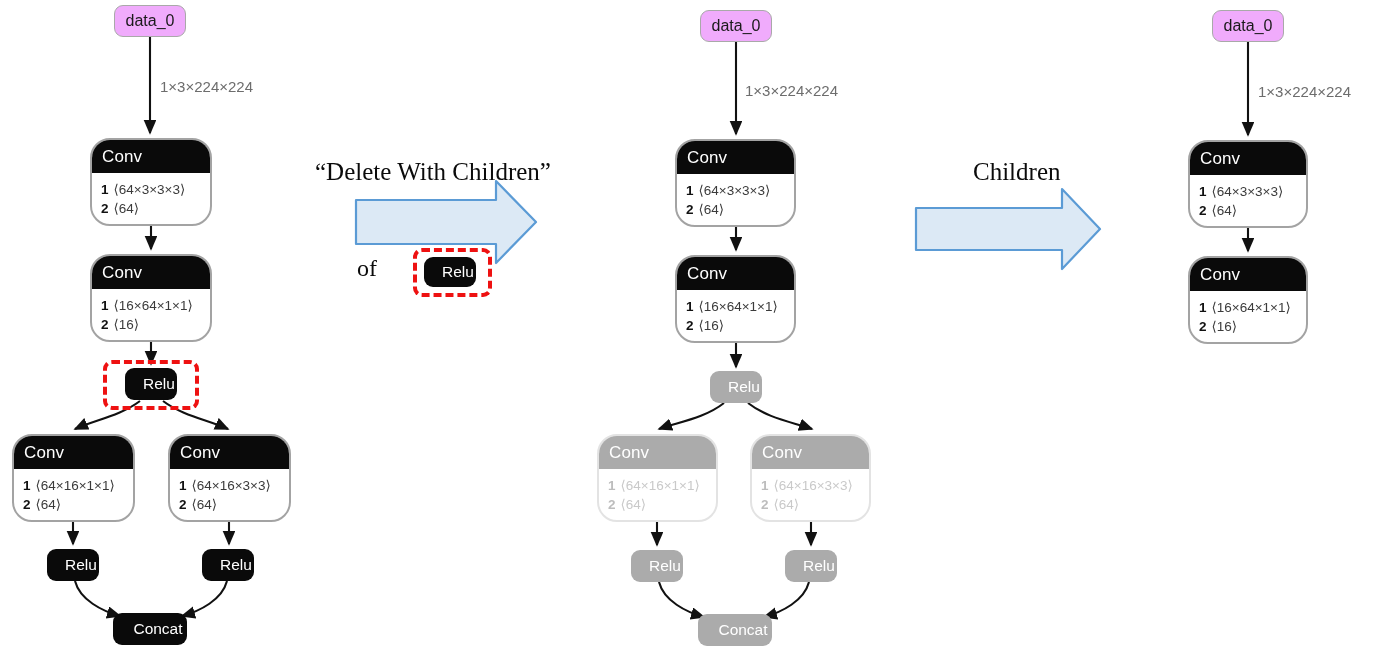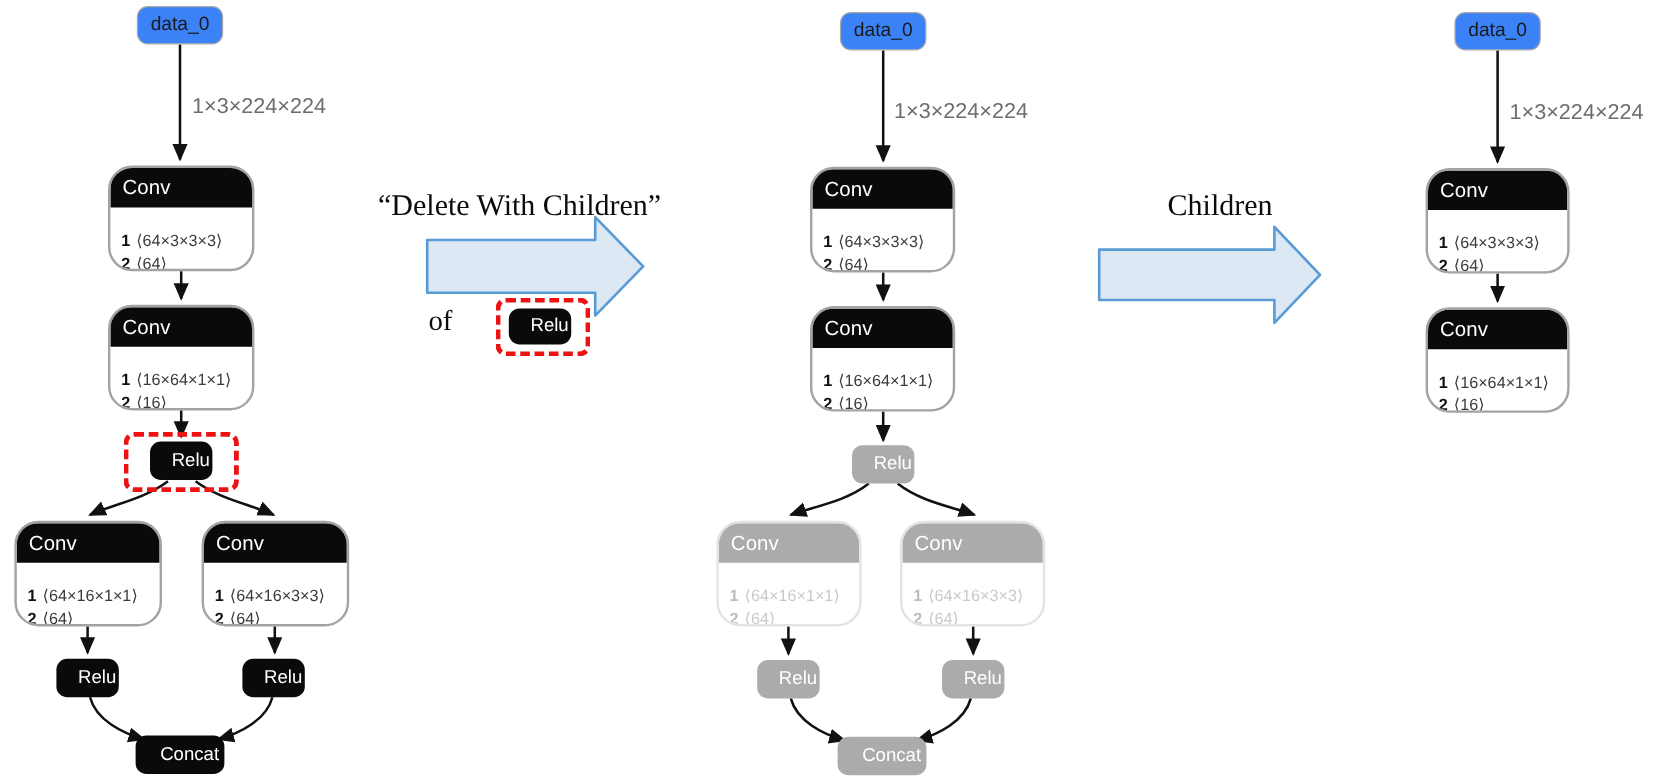--- a/index.html
+++ b/index.html
@@ -7,43 +7,43 @@
        font-family:"Liberation Sans",sans-serif;}
   .stage{position:absolute;left:0;top:0;width:1379px;height:652px;}
   svg.edges{position:absolute;left:0;top:0;width:1379px;height:652px;overflow:visible;}
 
   
   .opnode{position:absolute;box-sizing:border-box;border-radius:20px;
           background:#ffffff;border:2px solid #a3a3a3;overflow:hidden;}
   .opnode .hdr{height:33px;line-height:33px;background:#0a0a0a;color:#ffffff;
                font-size:17px;padding-left:10px;letter-spacing:.1px;
                border-radius:7px 7px 0 0;}
-  .opnode .body{padding:7px 0 6px 9px;margin-top:11px;}
+  .opnode .body{padding:7px 0 6px 9px;}
   .opnode .prow{font-size:13.5px;color:#3b3b3b;line-height:19px;white-space:nowrap;}
   .opnode .prow b{color:#111;font-weight:700;margin-right:5px;}
 
   
   .opnode.ghost{border-color:#e3e3e3;}
   .opnode.ghost .hdr{background:#ababab;color:#ffffff;}
   .opnode.ghost .prow{color:#c9c9c9;}
   .opnode.ghost .prow b{color:#bdbdbd;}
 
   
   .pill{position:absolute;box-sizing:border-box;background:#0a0a0a;color:#fff;
         border-radius:9px;text-align:center;font-size:15.5px;white-space:nowrap;
         display:flex;align-items:center;justify-content:center;padding-left:16px;}
   .pill.ghost{background:#ababab;color:#fff;}
 
   
-  .innode{position:absolute;box-sizing:border-box;background:#3b82f6;
+  .innode{position:absolute;box-sizing:border-box;background:#f0abfc;
           border:1px solid #a9a9a9;border-radius:9px;color:#1a1a1a;
           font-size:16px;display:flex;align-items:center;justify-content:center;}
 
   
-  .elabel{position:absolute;font-size:18px;color:#6d6d6d;white-space:nowrap;}
+  .elabel{position:absolute;font-size:15px;color:#6d6d6d;white-space:nowrap;}
 
   
   .selbox{position:absolute;box-sizing:border-box;border:4px dashed #ee1111;
           border-radius:9px;}
 
   
   .anno{position:absolute;font-family:"Liberation Serif",serif;color:#0b0b0b;
         white-space:nowrap;}
   .anno.big{font-size:25px;}
   .anno.of{font-size:24px;text-align:right;}

